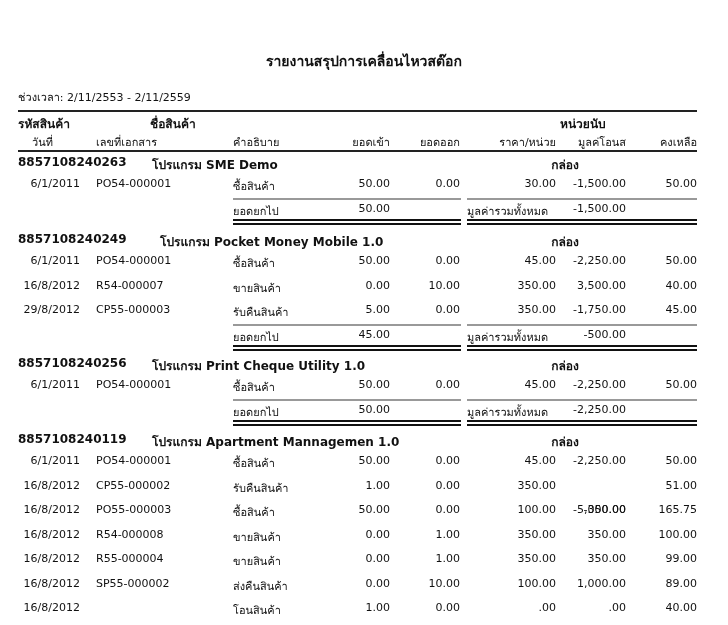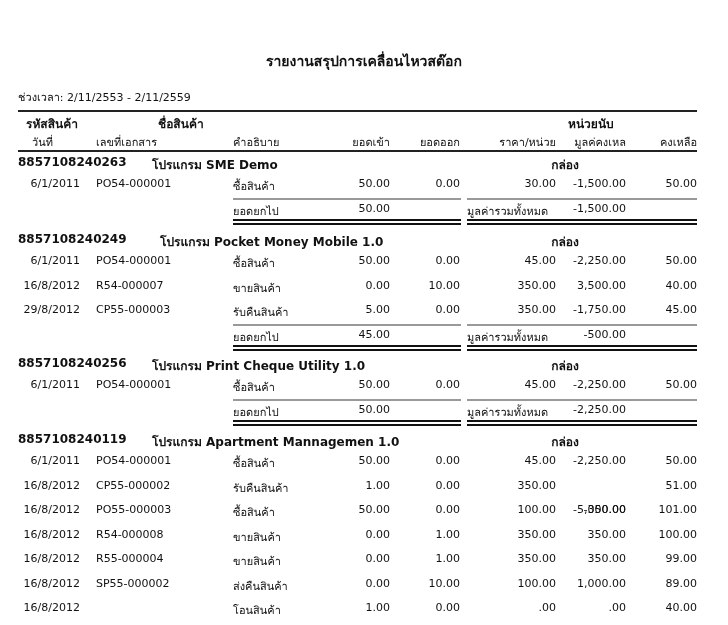--- a/index.html
+++ b/index.html
@@ -9,21 +9,21 @@
   }
   .title {
     position: absolute; left: 0; top: 50px; width: 728px; text-align: center;
     font-family: "DejaVu Sans", sans-serif; font-size: 14px; font-weight: bold;
   }
   .period {
     position: absolute; left: 18px; top: 88px; font-size: 11px;
   }
   .rule { position: absolute; height: 0; border-top: 2px solid #222; }
   .hdr, .cell { position: absolute; font-size: 11px; white-space: nowrap; }
-  .hdr.b { font-weight: bold; font-size: 12px; margin-left: 8px; }
+  .hdr.b { font-weight: bold; font-size: 12px; }
   .cell.b { font-weight: bold; font-size: 12px; }
   .r { text-align: right; }
   .c { text-align: center; }
   .thin { position: absolute; height: 0; border-top: 2px solid #999; }
   .dbl { position: absolute; height: 2px; border-top: 2px solid #111; border-bottom: 2px solid #111; }
 </style>
 </head>
 <body>
 
 <div class="title">รายงานสรุปการเคลื่อนไหวสต๊อก</div>
@@ -34,21 +34,21 @@
 <div class="hdr b" style="left:18px;top:114px;">รหัสสินค้า</div>
 <div class="hdr b" style="left:150px;top:114px;">ชื่อสินค้า</div>
 <div class="hdr b" style="left:560px;top:114px;">หน่วยนับ</div>
 
 <div class="hdr" style="left:32px;top:133px;">วันที่</div>
 <div class="hdr" style="left:96px;top:133px;">เลขที่เอกสาร</div>
 <div class="hdr" style="left:233px;top:133px;">คำอธิบาย</div>
 <div class="hdr r" style="left:330px;width:60px;top:133px;">ยอดเข้า</div>
 <div class="hdr r" style="left:400px;width:60px;top:133px;">ยอดออก</div>
 <div class="hdr r" style="left:470px;width:86px;top:133px;">ราคา/หน่วย</div>
-<div class="hdr r" style="left:556px;width:70px;top:133px;">มูลค่คงเหล</div>
+<div class="hdr r" style="left:556px;width:70px;top:133px;">มูลค่โอนส</div>
 <div class="hdr r" style="left:630px;width:67px;top:133px;">คงเหลือ</div>
 
 <div class="rule" style="left:18px;top:150px;width:679px;"></div>
 
 <div id="report-body">
     <div class="cell b" style="left:18px;top:155px;">8857108240263</div>
     <div class="cell b" style="left:152px;top:155px;">โปรแกรม SME Demo</div>
     <div class="cell b c" style="left:520px;width:90px;top:155px;">กล่อง</div>
     <div>
       <div class="cell r" style="left:18px;width:62px;top:177px;">6/1/2011</div>
@@ -154,21 +154,21 @@
       <div class="cell r" style="left:630px;width:67px;top:478.5px;">51.00</div>
     </div>
     <div>
       <div class="cell r" style="left:18px;width:62px;top:503px;">16/8/2012</div>
       <div class="cell " style="left:96px;top:503px;">PO55-000003</div>
       <div class="cell " style="left:233px;top:503px;">ซื้อสินค้า</div>
       <div class="cell r" style="left:330px;width:60px;top:503px;">50.00</div>
       <div class="cell r" style="left:400px;width:60px;top:503px;">0.00</div>
       <div class="cell r" style="left:470px;width:86px;top:503px;">100.00</div>
       <div class="cell r" style="left:556px;width:70px;top:503px;">-5,000.00</div>
-      <div class="cell r" style="left:630px;width:67px;top:503px;">101.00</div>
+      <div class="cell r" style="left:630px;width:67px;top:503px;">165.75</div>
     </div>
     <div>
       <div class="cell r" style="left:18px;width:62px;top:527.5px;">16/8/2012</div>
       <div class="cell " style="left:96px;top:527.5px;">R54-000008</div>
       <div class="cell " style="left:233px;top:527.5px;">ขายสินค้า</div>
       <div class="cell r" style="left:330px;width:60px;top:527.5px;">0.00</div>
       <div class="cell r" style="left:400px;width:60px;top:527.5px;">1.00</div>
       <div class="cell r" style="left:470px;width:86px;top:527.5px;">350.00</div>
       <div class="cell r" style="left:556px;width:70px;top:527.5px;">350.00</div>
       <div class="cell r" style="left:630px;width:67px;top:527.5px;">100.00</div>

